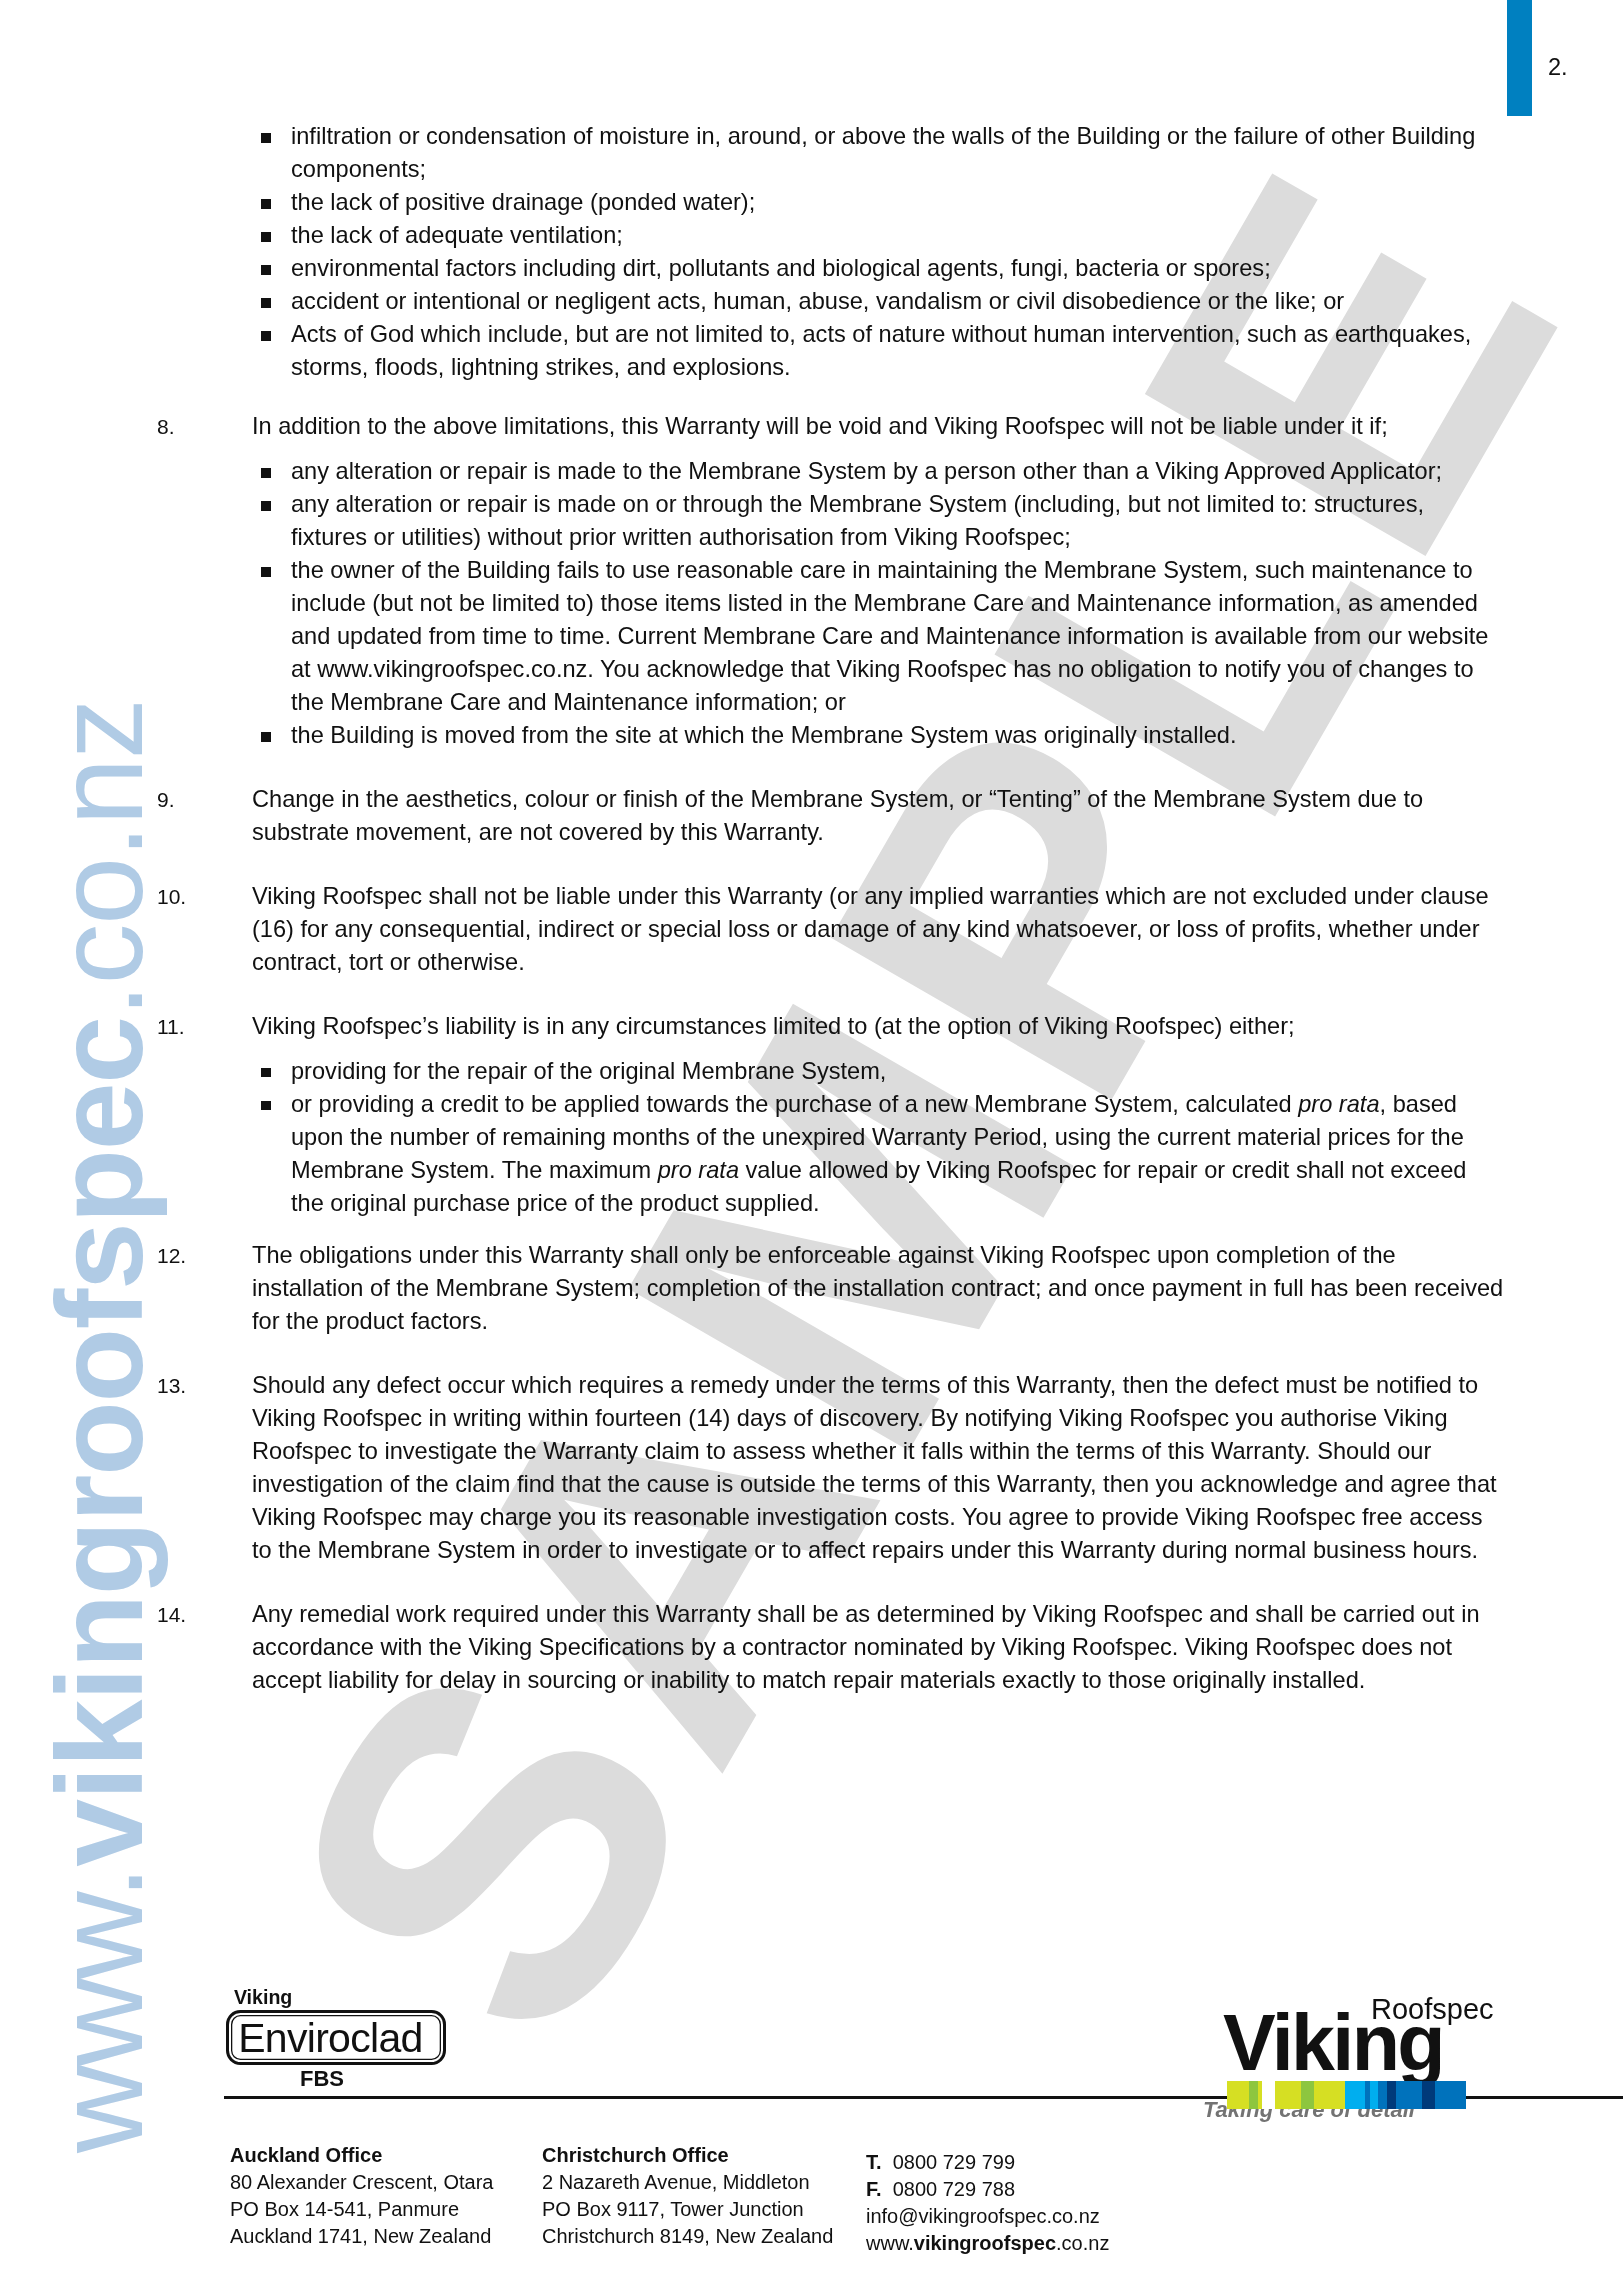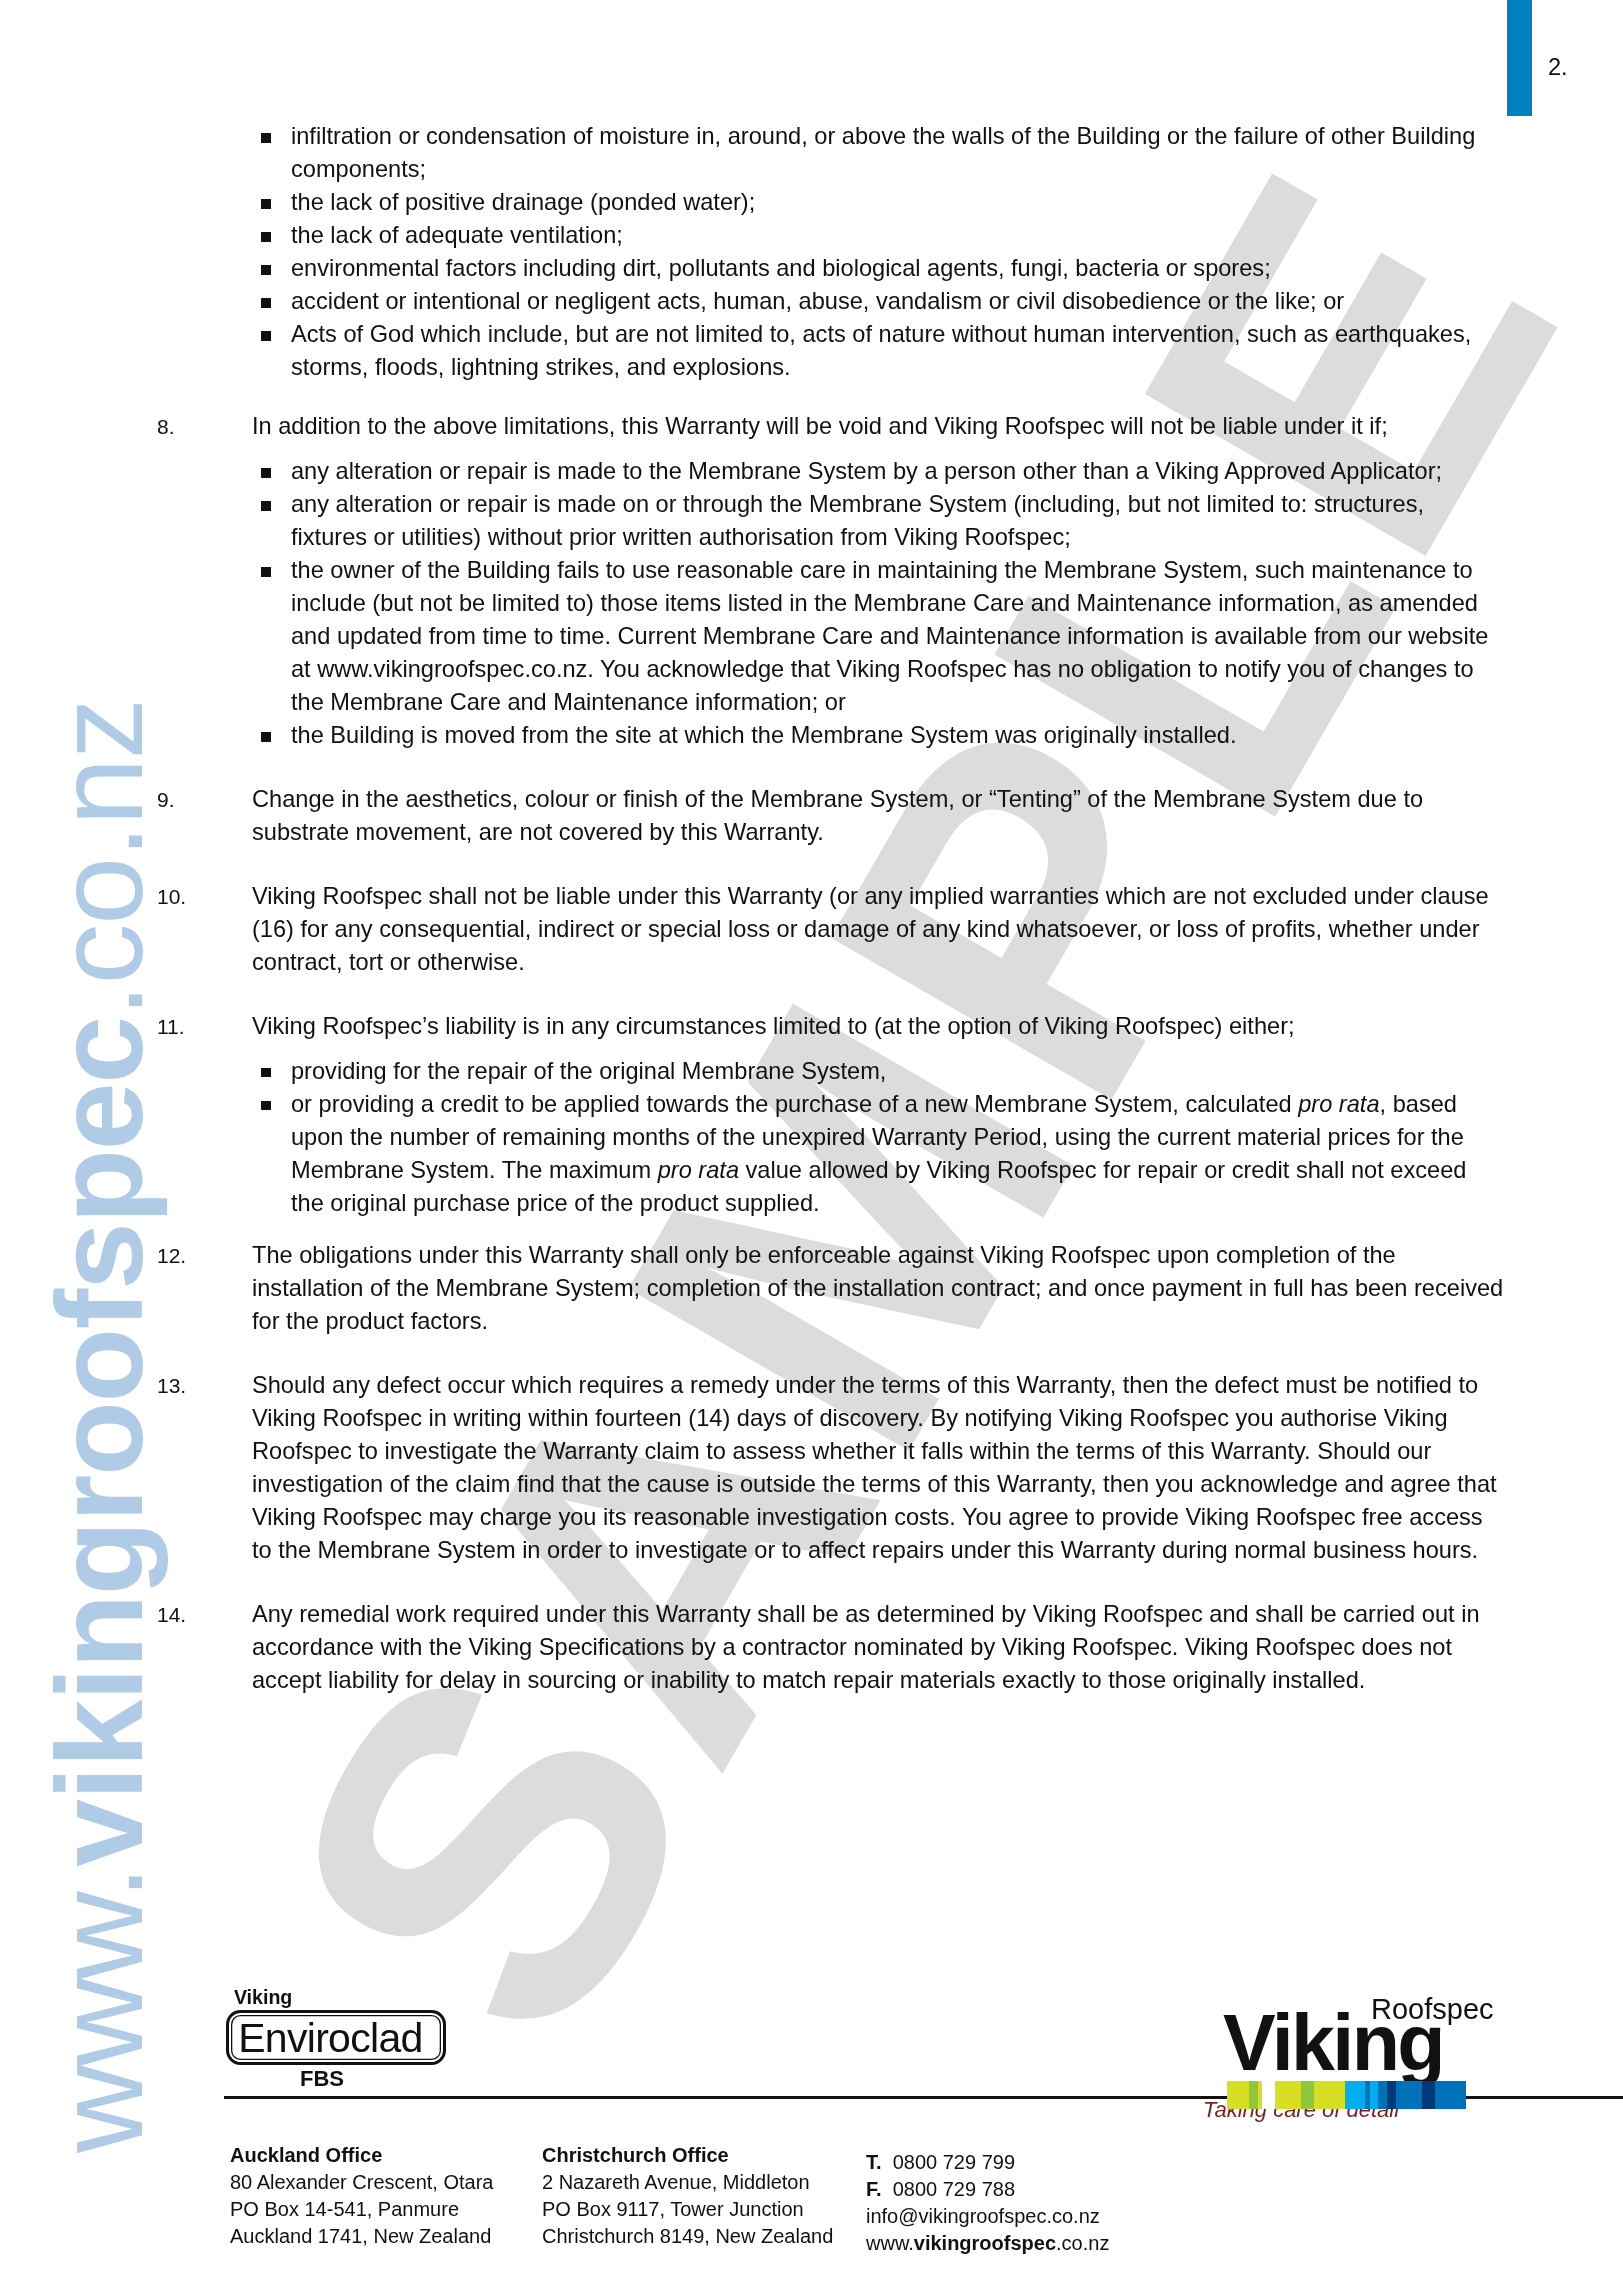--- a/index.html
+++ b/index.html
@@ -39,21 +39,21 @@
                  box-shadow: inset 0 0 0 2px #fff, inset 0 0 0 3.3px #111; }
   .enviro .fbs { font-weight: bold; font-size: 22px; margin-left: 74px; margin-top: 1.3px; }
 
   .rule { position: absolute; left: 224px; top: 2096px; width: 1400px; height: 2.6px; background: #111; }
 
   .logo { position: absolute; left: 1202px; top: 1989px; z-index: 2; }
   .logo .rs { position: absolute; left: 169px; top: 3.9px; font-size: 29px; }
   .logo .vk { position: absolute; left: 21px; top: 14.4px; font-size: 79px; font-weight: bold; letter-spacing: -2.6px; line-height: 1; }
   .logo .bars { position: absolute; left: 25px; top: 92px; display: flex; height: 27.5px; }
   .logo .bars span { display: block; height: 100%; }
-  .tagline { position: absolute; left: 1203px; top: 2097px; font-size: 22px; font-style: italic; color: #7f1d1d; }
+  .tagline { position: absolute; left: 1203px; top: 2097px; font-size: 22px; font-style: italic; color: #737373; font-weight: bold; }
 
   .addr { position: absolute; top: 2118px; font-size: 20px; line-height: 27px; margin-top: 24px; }
   .addr .h { font-weight: bold; }
   .addr b { font-weight: bold; }
 </style>
 </head>
 <body>
 
 <div class="side-url">
   <span>www.</span><span class="bold">vikingroofspec</span><span>.co.nz</span>

